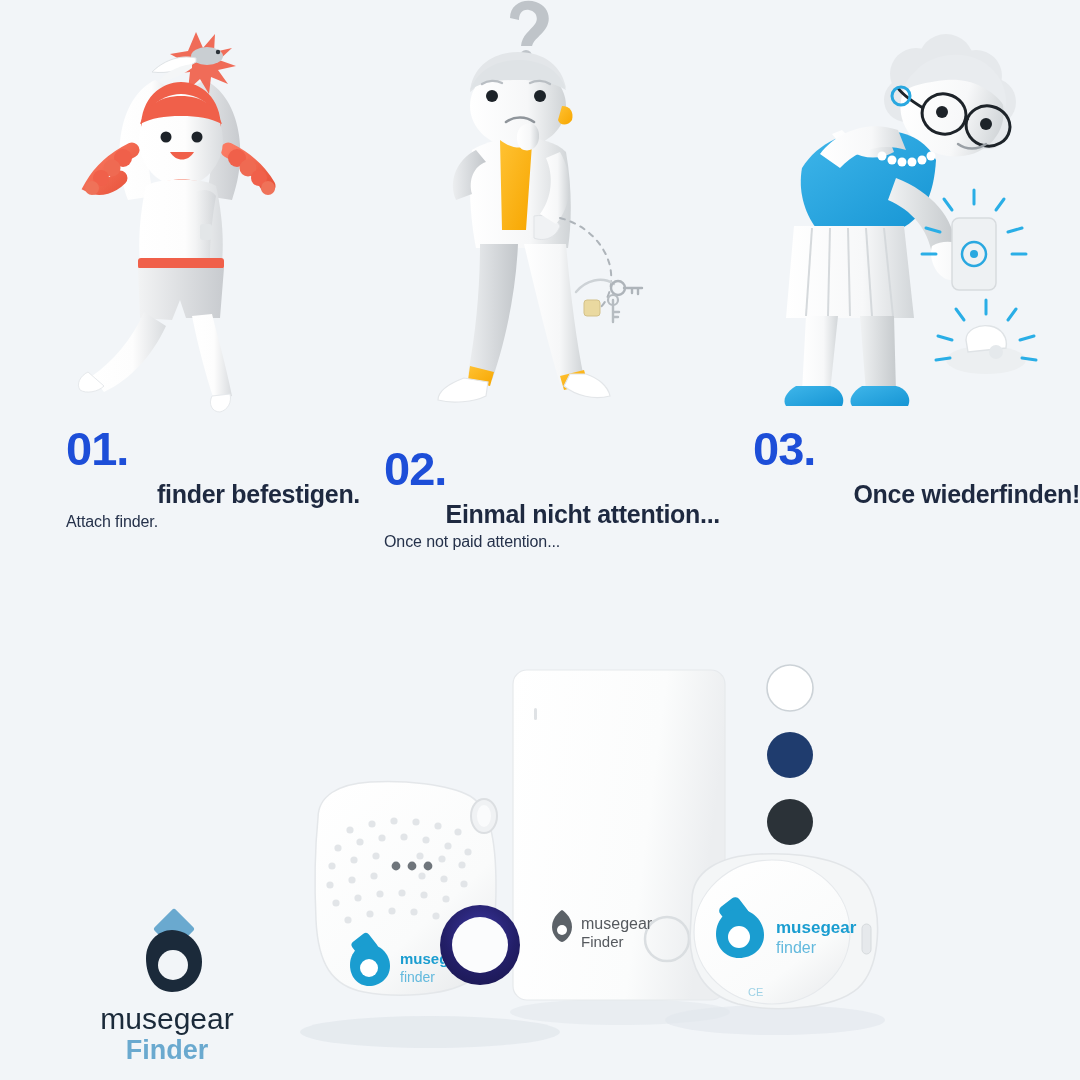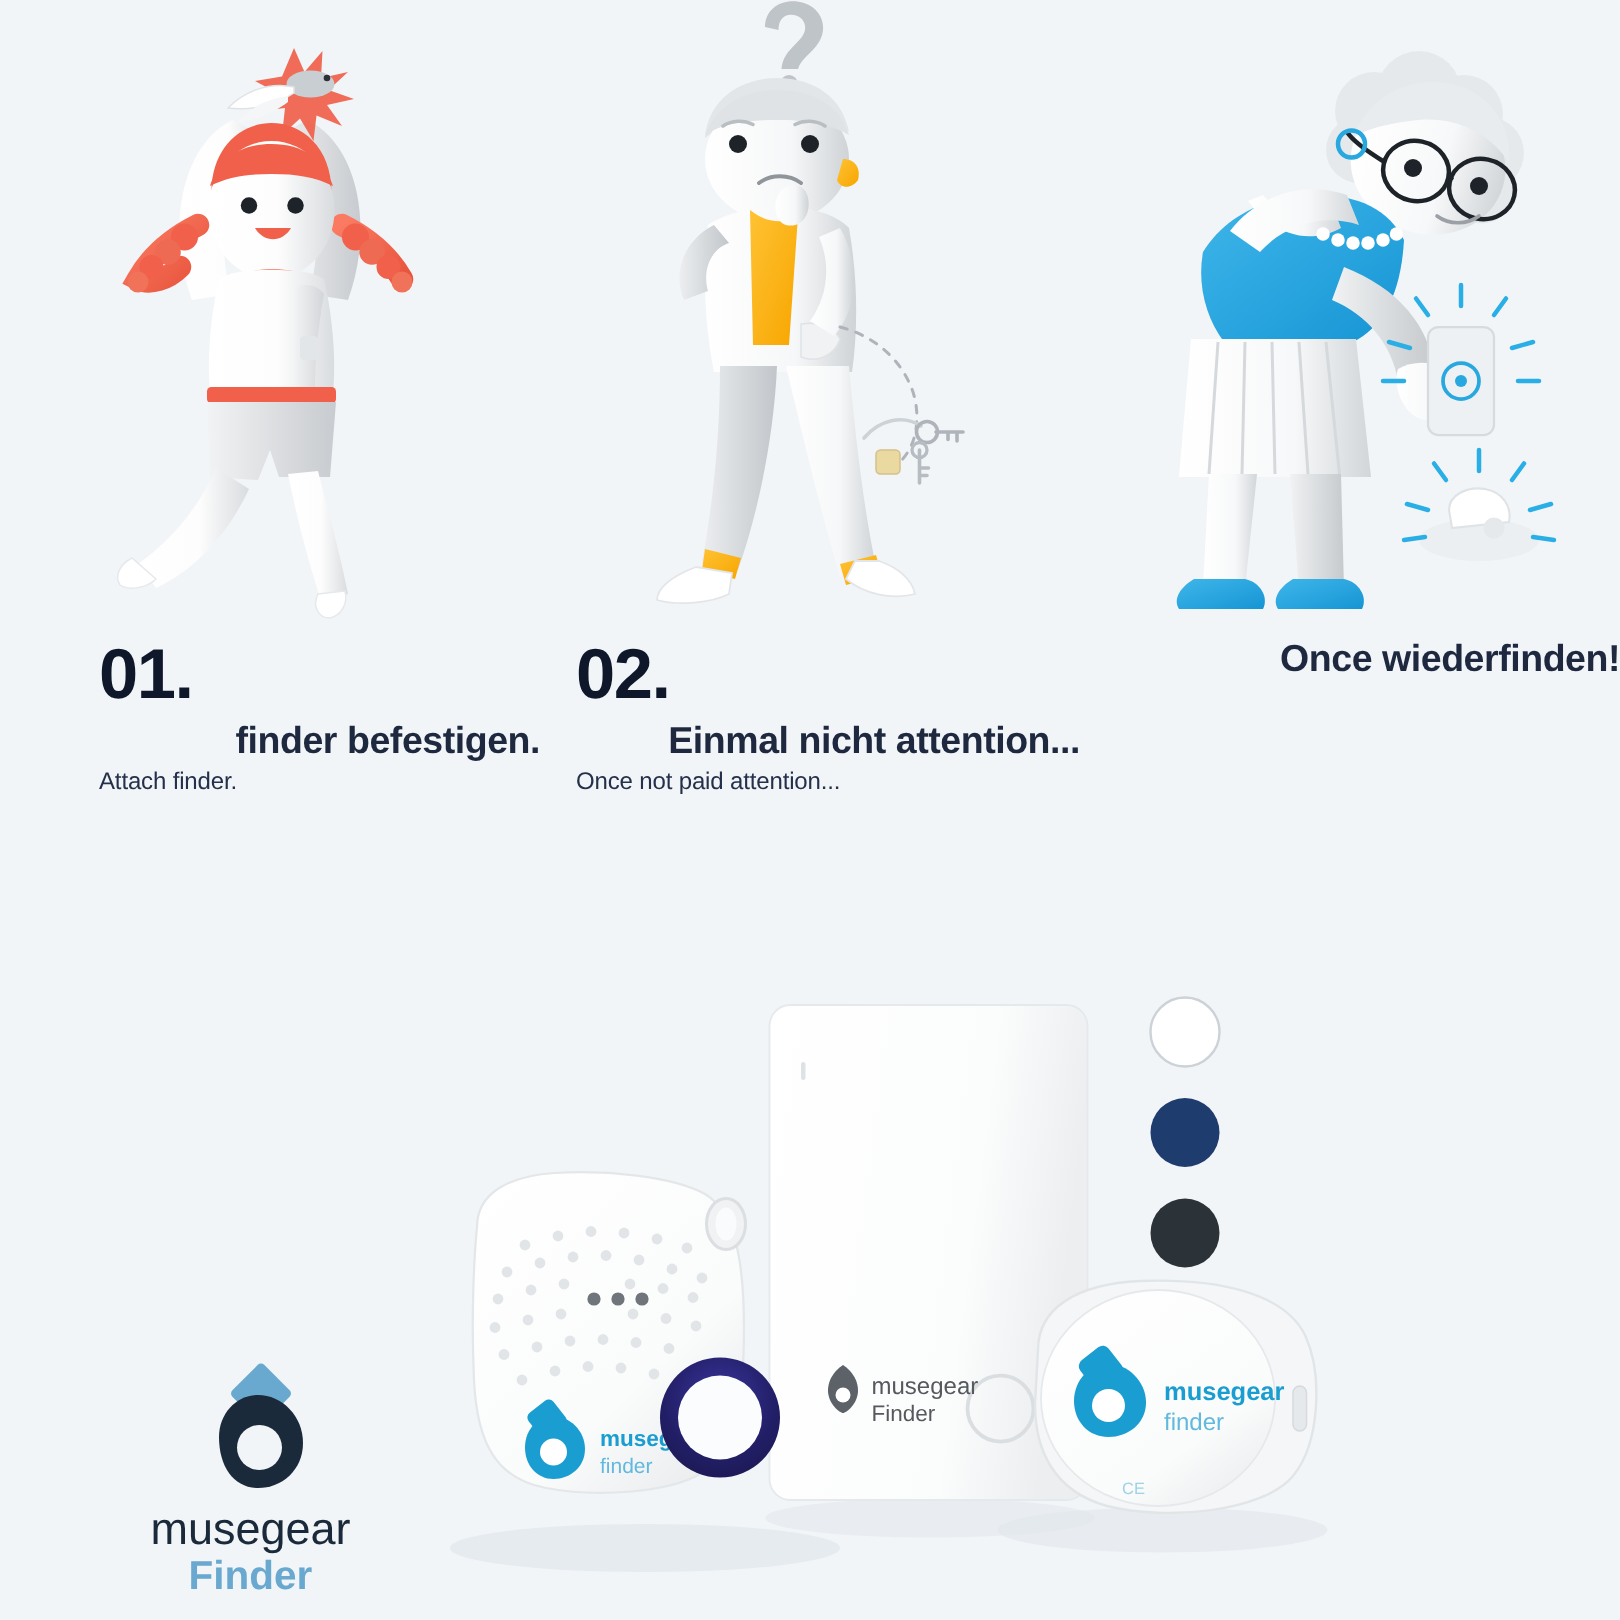--- a/index.html
+++ b/index.html
@@ -16,33 +16,33 @@
   .steps{
     position:absolute;left:0;top:0;width:1080px;height:600px;
     display:flex;flex-direction:row;
   }
   .step{position:relative;flex:1 1 0;height:600px;}
   .art{position:absolute;left:0;top:0;width:100%;height:418px;}
   .art svg{display:block;width:100%;height:100%;}
 
   .caption{position:absolute;left:0;top:425px;width:100%;padding-left:8px;box-sizing:border-box;}
   .stepnum{
-    font-size:47px;font-weight:bold;color:#0f172a;
+    font-size:47px;font-weight:bold;color:#1d4ed8;
     letter-spacing:-1px;line-height:1;margin:0 0 8px 0;
   }
   .title-de{
     font-size:25px;font-weight:bold;color:#1e2940;
     line-height:1.12;margin:0 0 5px 0;letter-spacing:-0.3px;text-align:right;
   }
   .title-en{
     font-size:16px;font-weight:normal;color:#25314a;
     line-height:1.15;margin:0;letter-spacing:-0.1px;
   }
   .step.s1 .caption{padding-left:66px;}
-  .step.s2 .caption{padding-left:24px;}
+  .step.s2 .caption{padding-left:24px;margin-top:20px;}
   .step.s3 .caption{padding-left:33px;}
 
   
   .product{
     position:absolute;left:0;top:600px;width:1080px;height:480px;
   }
   .product svg{display:block;width:100%;height:100%;}
 
   
   .brand{
@@ -320,20 +320,21 @@
                 <path d="M288 320 L296 309"></path>
               <path d="M232 340 L218 336"></path>
                 <path d="M300 340 L314 336"></path>
                 <path d="M230 358 L216 360"></path>
                 <path d="M302 358 L316 360"></path>
             </g>
           </g>
         </svg>
       </div>
       <div class="caption">
+        <div class="stepnum">03.</div>
         <div class="title-de">Once wiederfinden!</div>
       </div>
     </div>
   </div>
 
   <div class="product">
     <svg viewBox="0 0 1080 480" xmlns="http://www.w3.org/2000/svg">
       <defs>
         <linearGradient id="cardg" x1="0" y1="0" x2="1" y2="0.2">
           <stop offset="0" stop-color="#ffffff"></stop>

